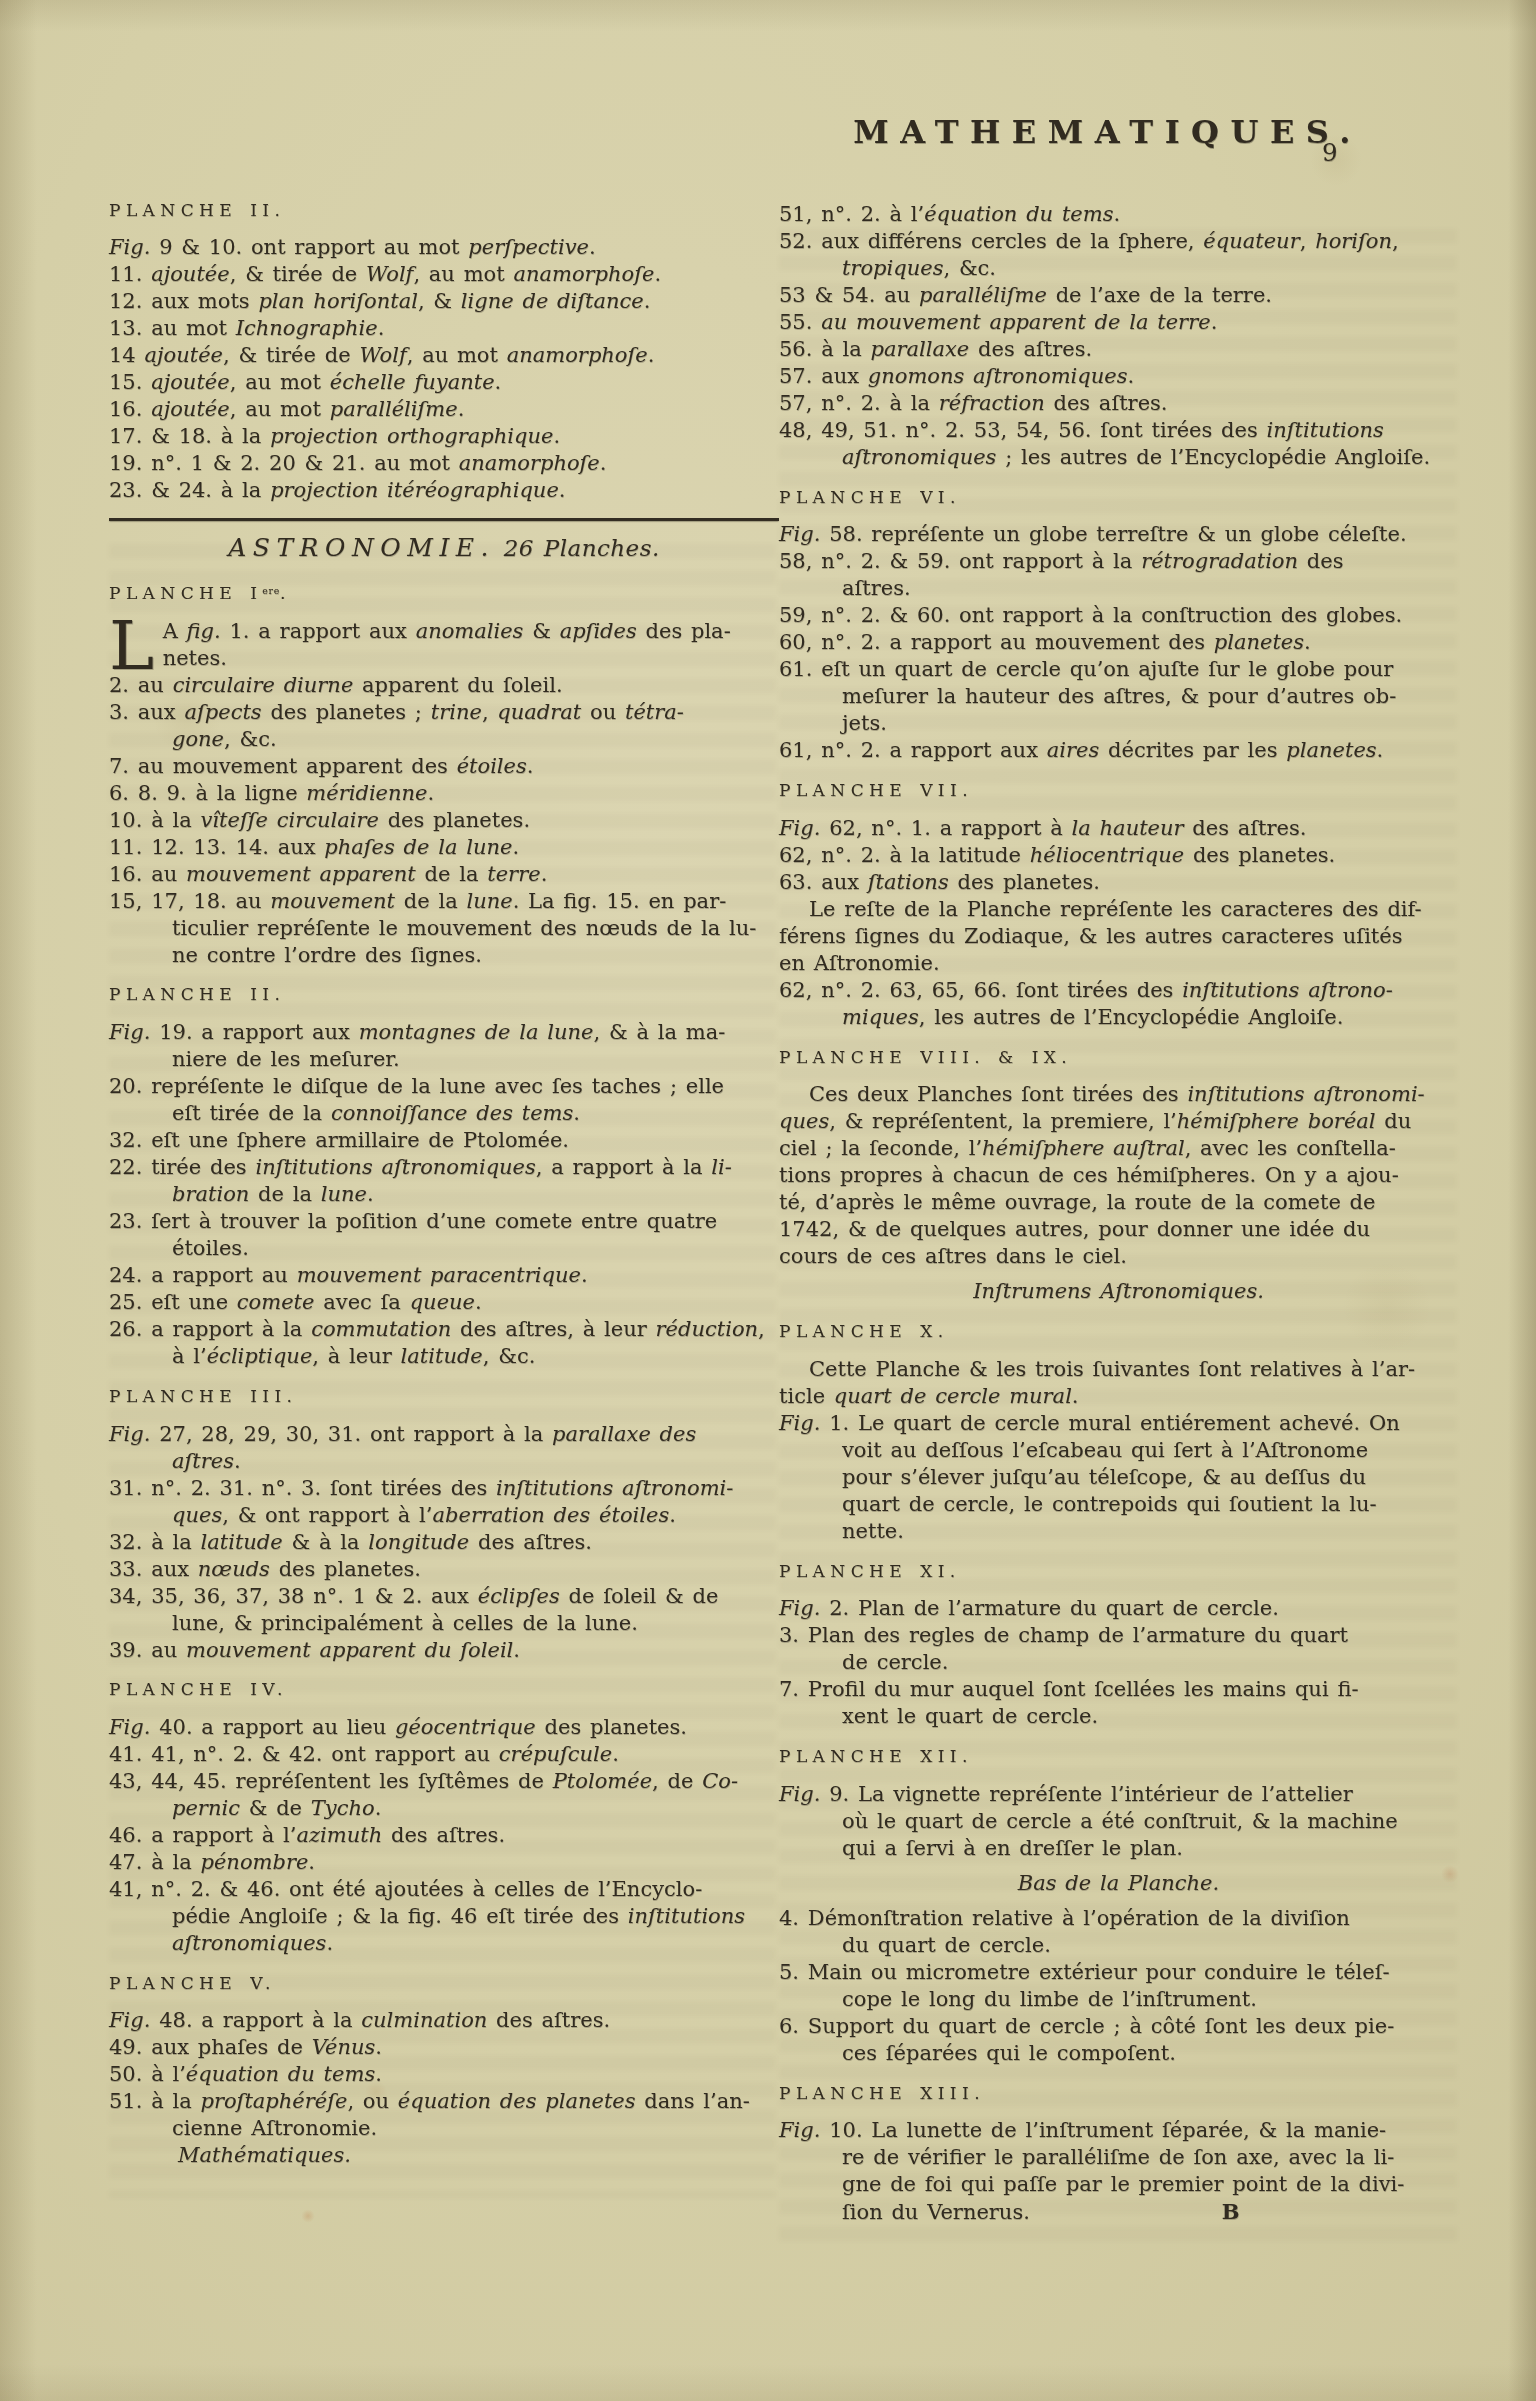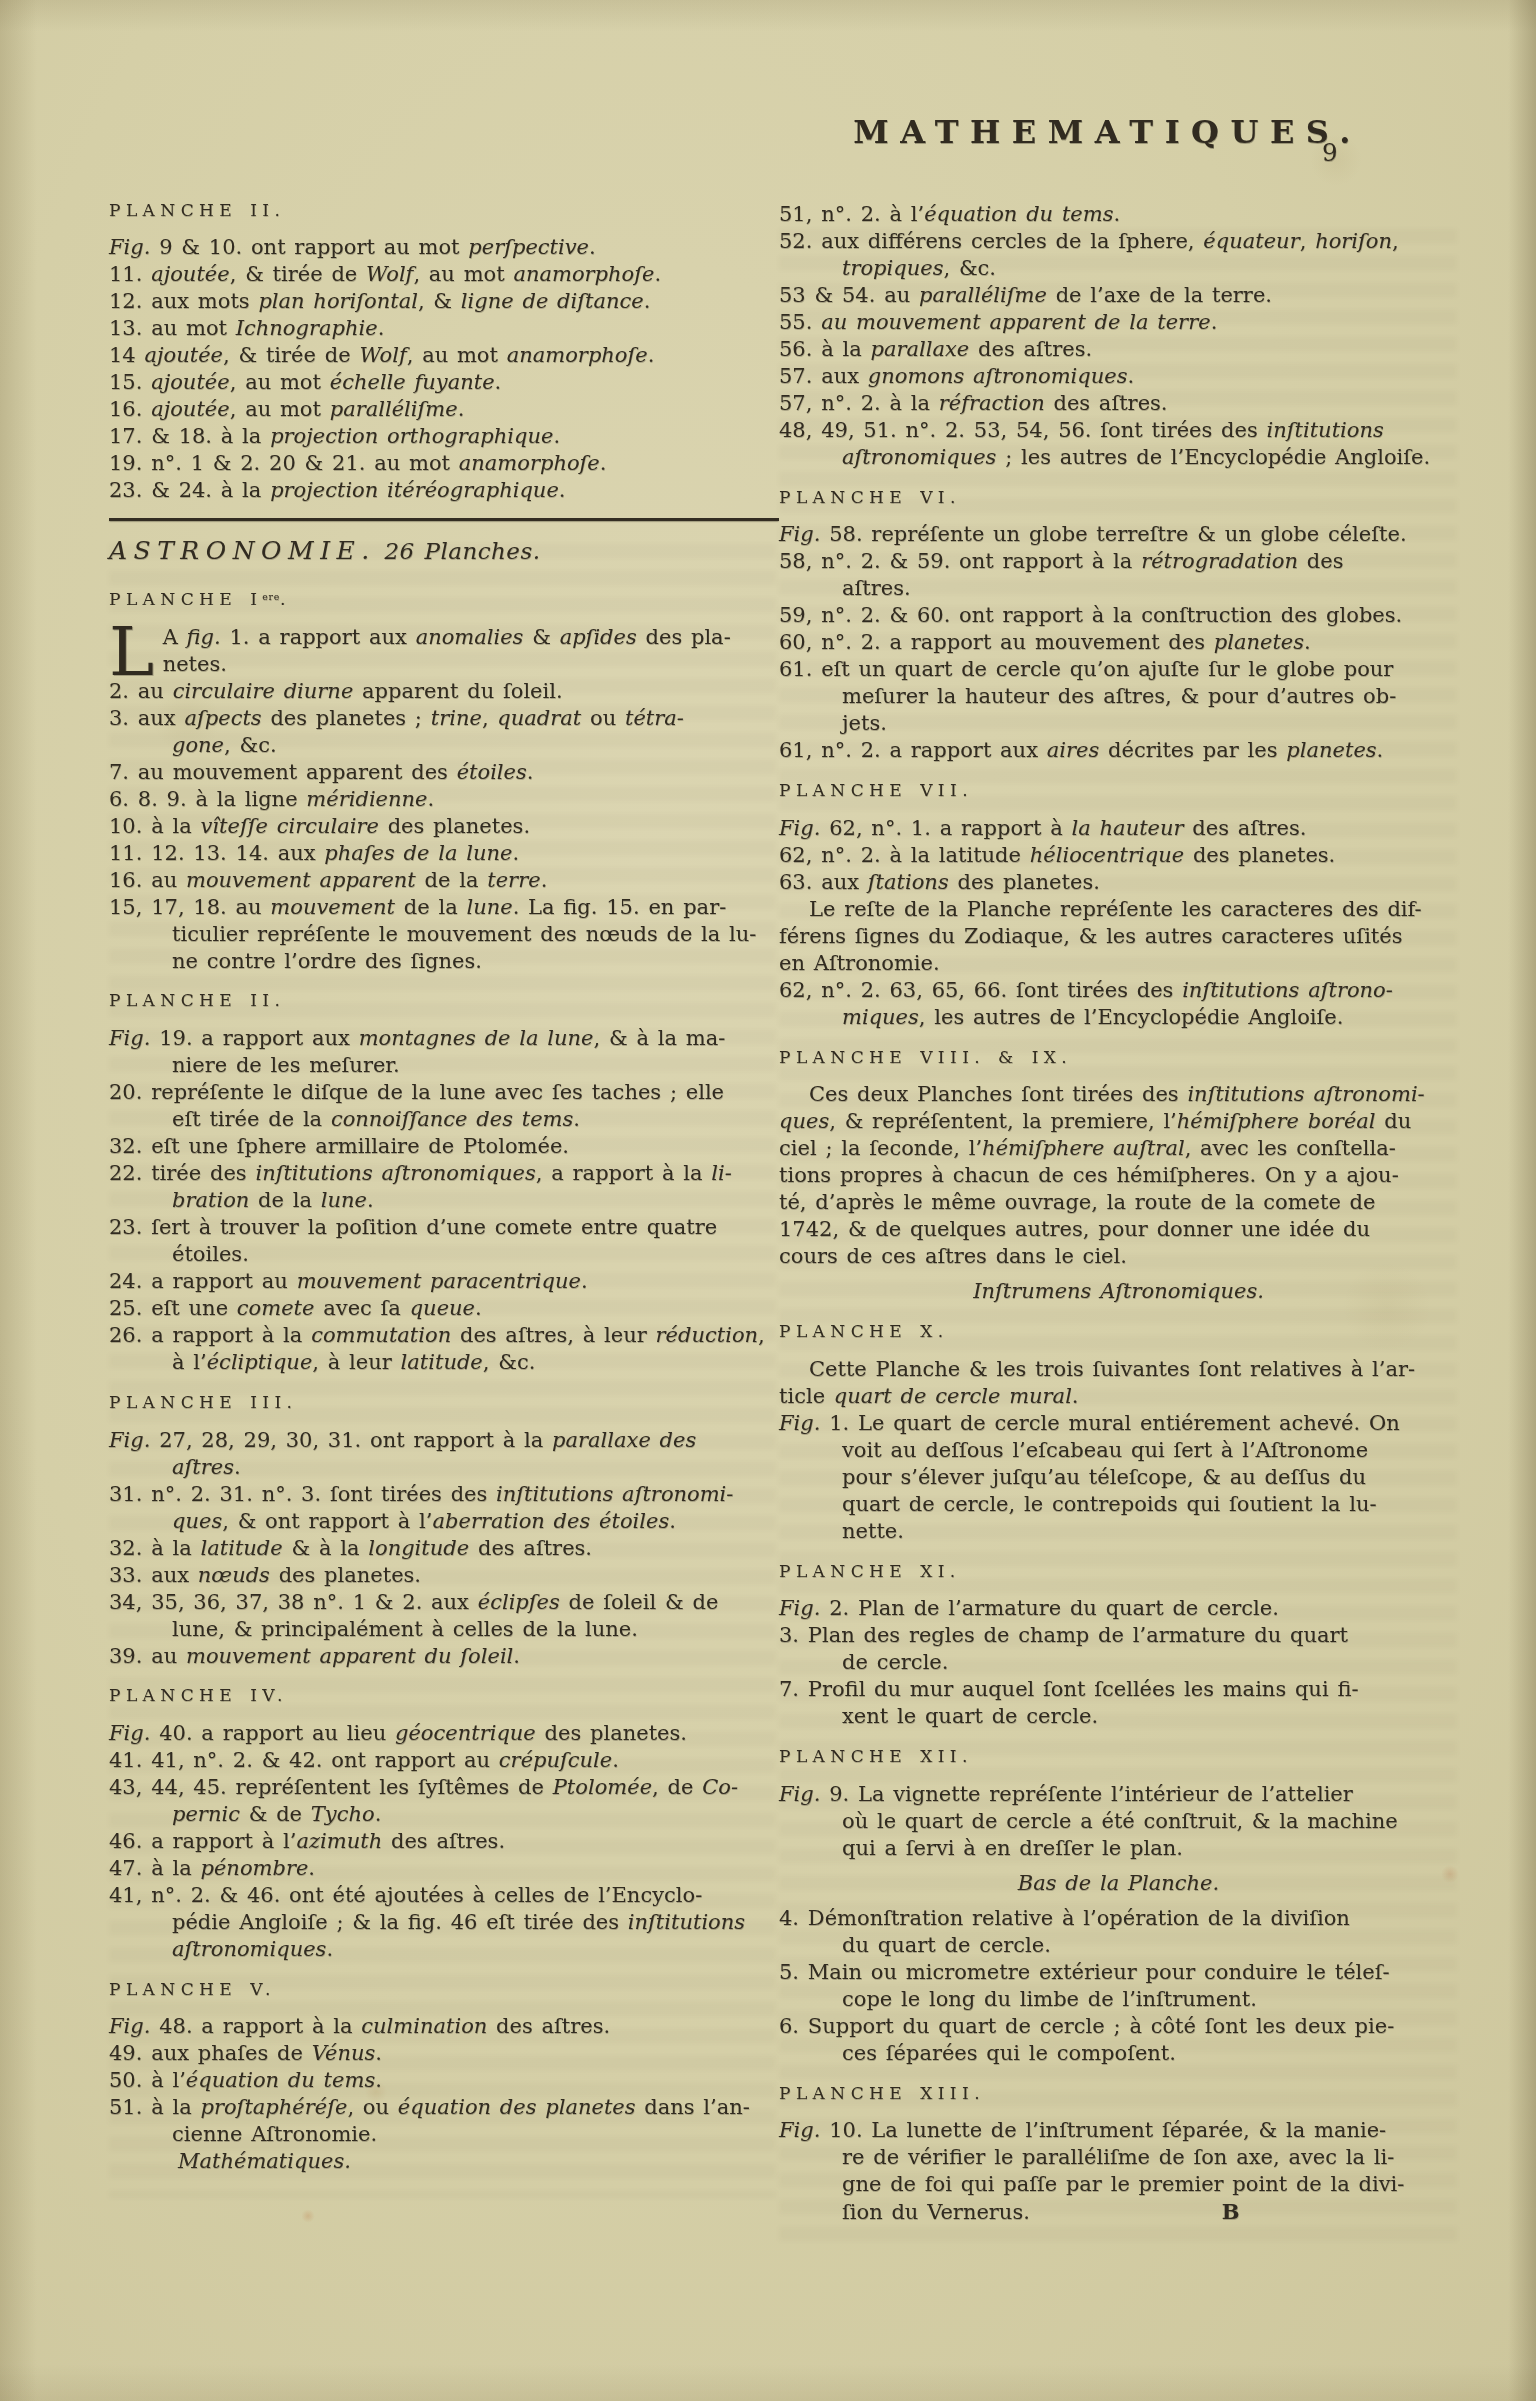--- a/index.html
+++ b/index.html
@@ -36,21 +36,21 @@
   }
   #left-col{left:109px;top:184px;}
   #right-col{left:779px;top:201px;width:679px;}
   .entry{padding-left:63px;text-indent:-63px;margin:0;}
   .para{text-indent:30px;margin:0;}
   .plate{
     text-align:left;font-size:17px;letter-spacing:.32em;
     margin:12.8px 0 10.7px;white-space:nowrap;line-height:27px;
   }
   .plate sup{font-size:.55em;vertical-align:.5em;letter-spacing:.08em;}
-  .section{margin:12.8px 0 10.7px;line-height:36px;white-space:nowrap;}
+  .section{text-align:center;margin:12.8px 0 10.7px;line-height:30px;white-space:nowrap;}
   .section .caps{font-style:italic;font-size:25px;letter-spacing:.26em;}
   .section .sfx{font-style:italic;font-size:23px;letter-spacing:.02em;}
   .rule{height:2.1px;background:#332d22;border:none;margin:14px 0 9.6px;width:100%;
         box-shadow:0 1.6px 1.1px -0.5px rgba(51,45,34,.35);}
   .iheading{text-align:center;margin:8px 0;}
   .catchword{margin-left:69px;}
   .dropcap{text-indent:0;}
   .dropcap .cap{
     float:left;font-size:68px;line-height:51px;padding:2.1px 8.5px 0 0;
     text-shadow:1.1px 1.1px 0.5px rgba(49,43,32,.3);

